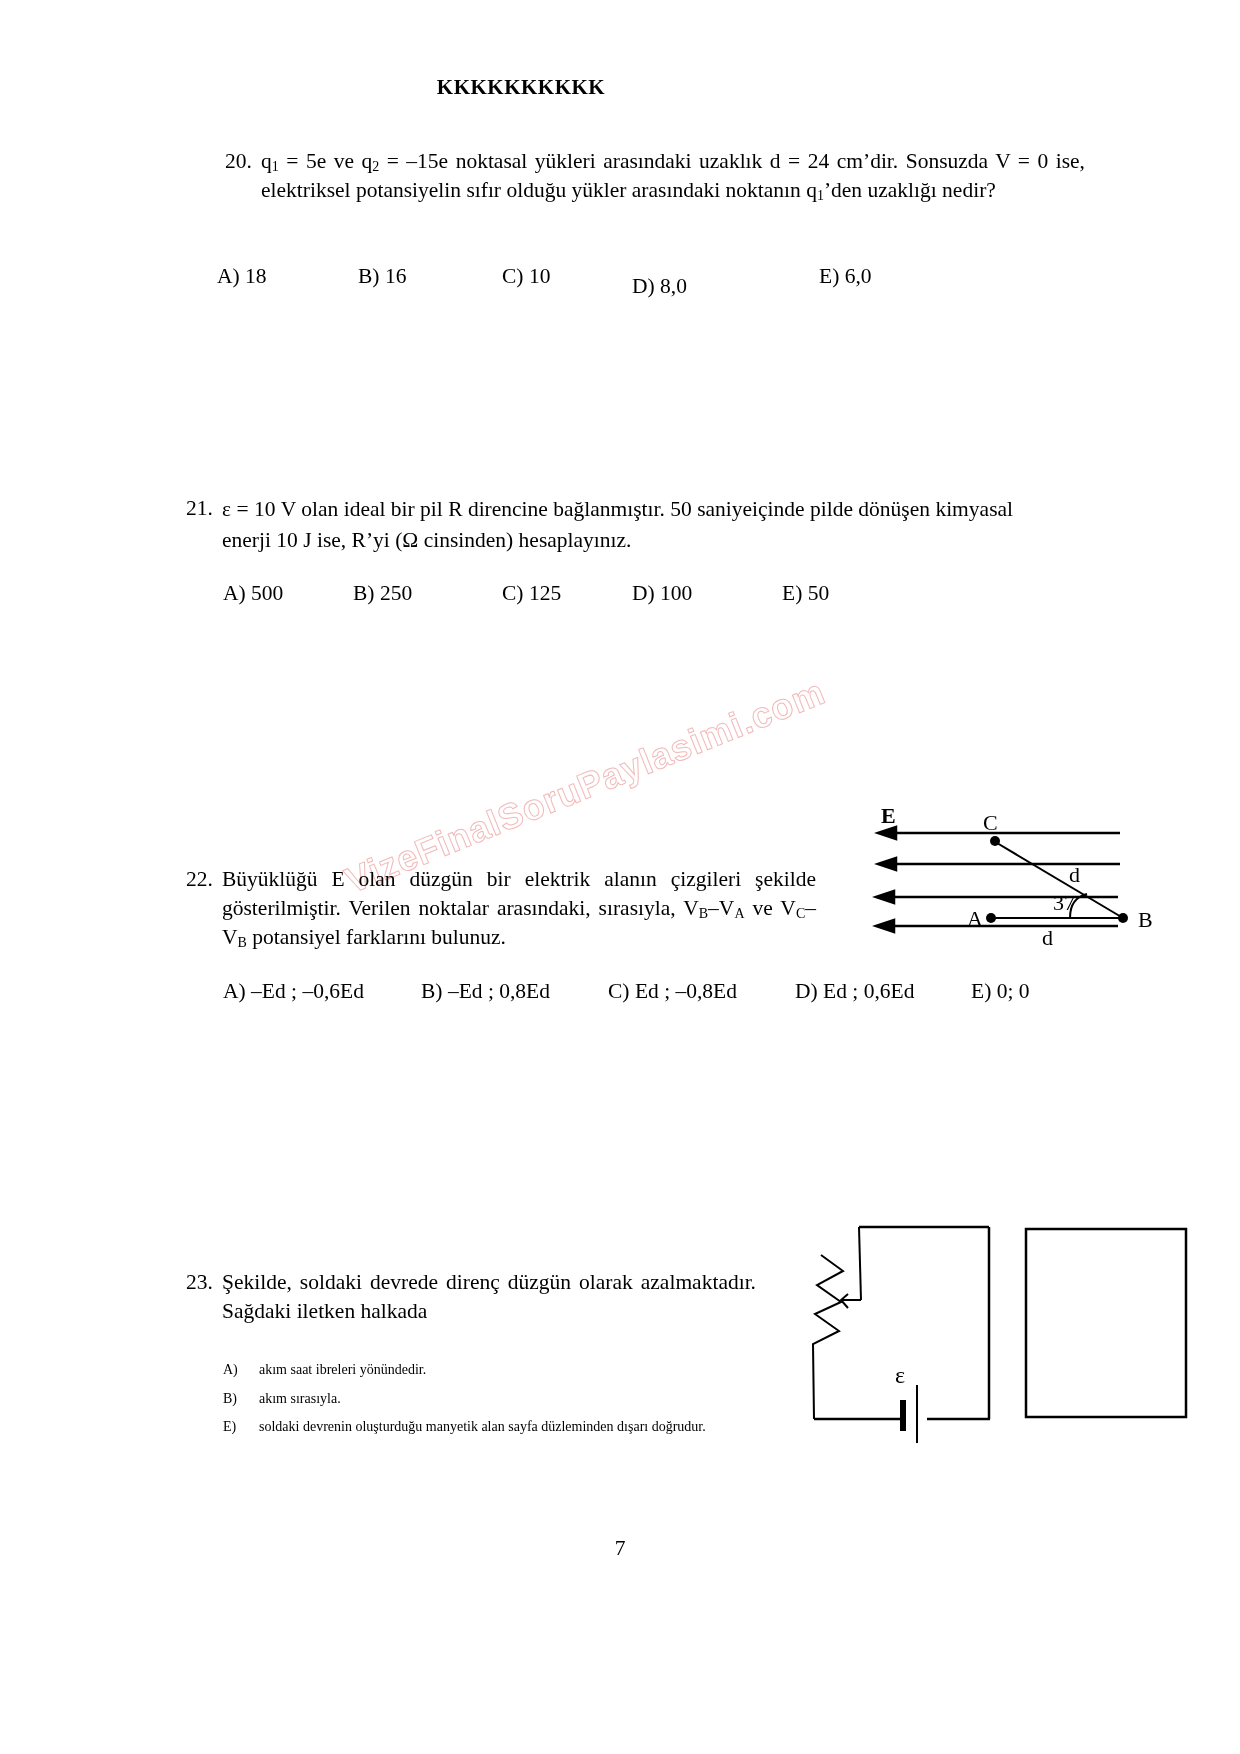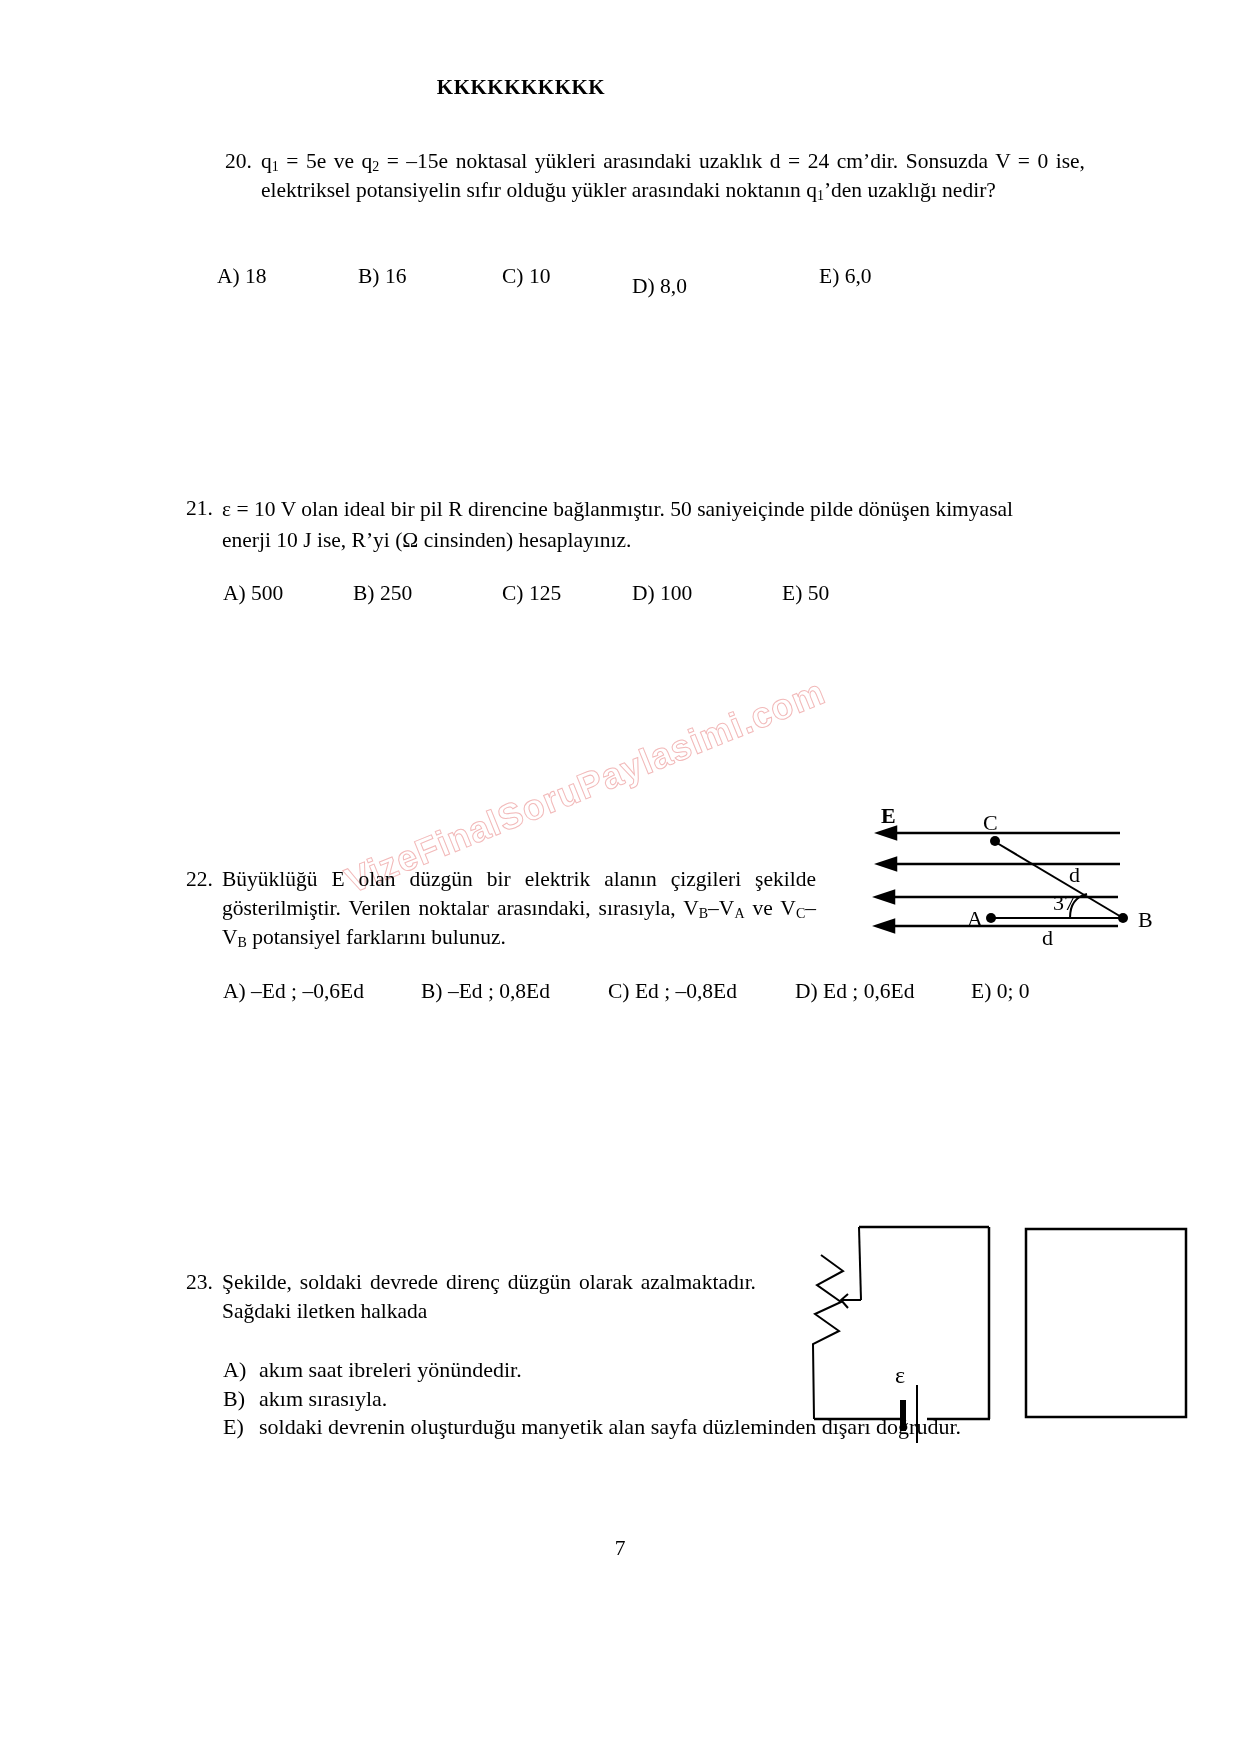--- a/index.html
+++ b/index.html
@@ -11,21 +11,21 @@
   .page-title {
     position: absolute; top: 75px; left: 0; width: 1042px; text-align: center;
     font-size: 21px; font-weight: bold; letter-spacing: 0.5px;
   }
   .q { position: absolute; font-size: 21.5px; line-height: 29px; }
   .q .num { position: absolute; left: 0; top: 0; }
   .q .text { margin-left: 36px; }
   .justify { text-align: justify; text-align-last: left; }
   .opt-row { position: absolute; font-size: 21.5px; }
   .opt-row span { position: absolute; white-space: nowrap; }
-  .opt-list { position: absolute; font-size: 22px; line-height: 28.5px; }
+  .opt-list { position: absolute; font-size: 14px; line-height: 28.5px; }
   .opt-list div { white-space: nowrap; }
   .opt-list .lbl { display: inline-block; width: 36px; }
   sub { font-size: 14px; vertical-align: -3px; line-height: 0; }
   .page-number { position: absolute; top: 1536px; left: 0; width: 1240px; text-align: center; font-size: 21.5px; }
   .watermark {
     position: absolute; left: 355px; top: 860px;
     font-family: "Liberation Sans", sans-serif; font-weight: bold; font-size: 36px;
     color: transparent; -webkit-text-stroke: 1px #f2b9b9;
     transform: rotate(-22deg); transform-origin: left bottom; white-space: nowrap;
     pointer-events: none; letter-spacing: 1px;

